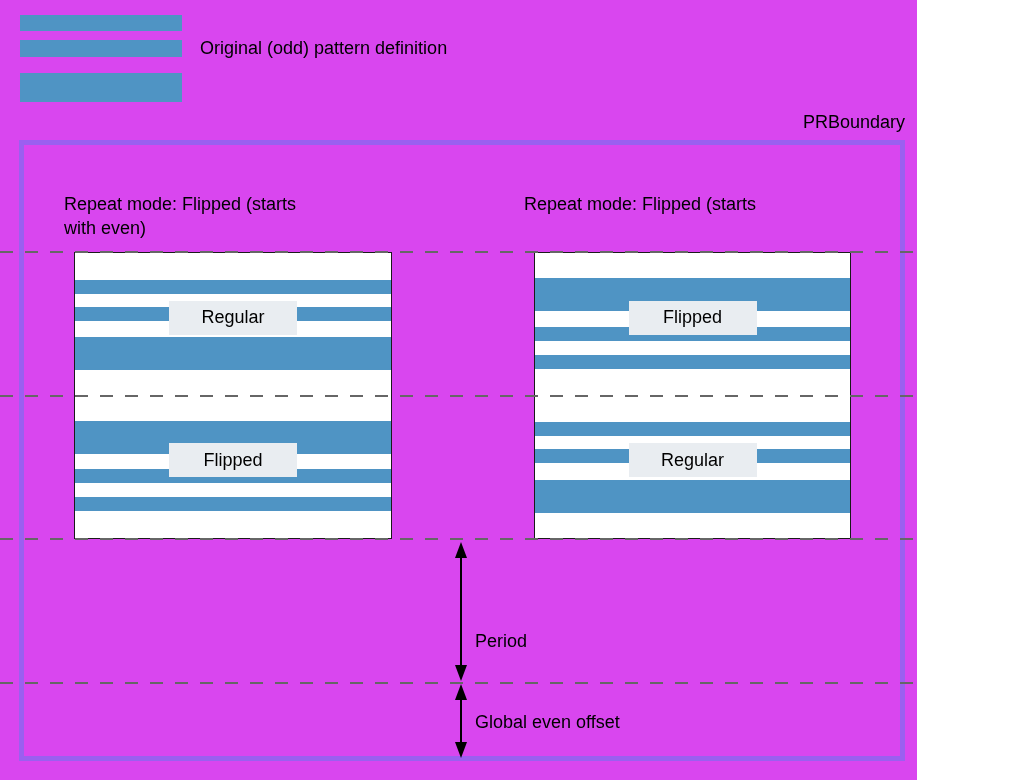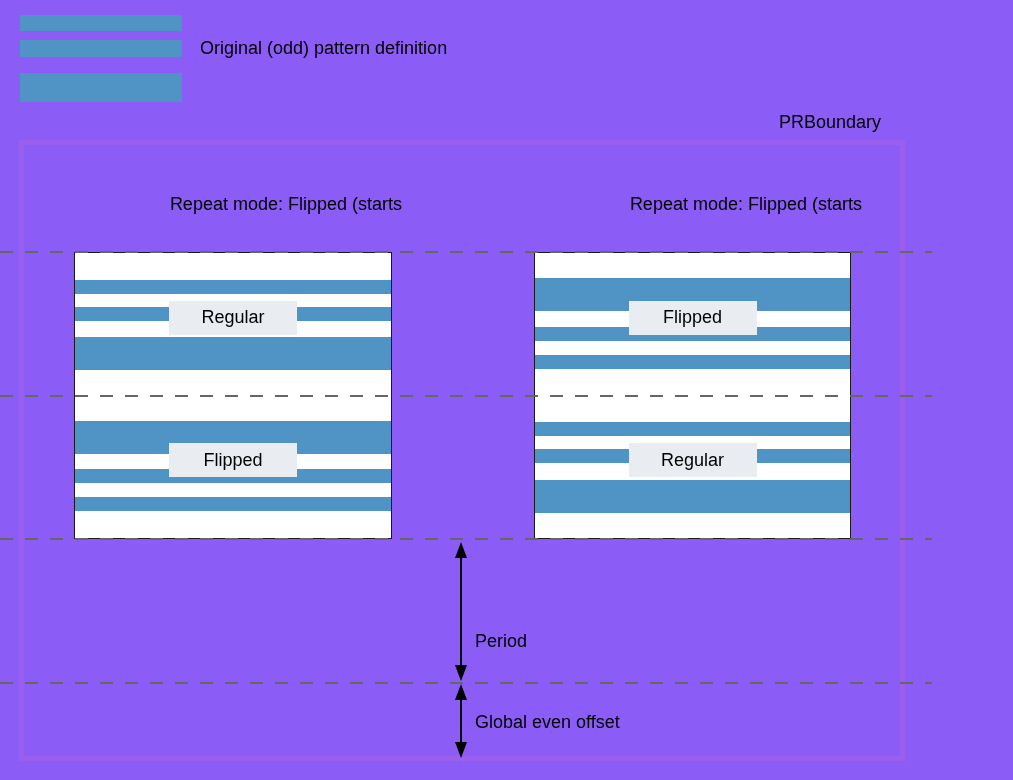--- a/index.html
+++ b/index.html
@@ -12,23 +12,23 @@
   }
   * { margin: 0; padding: 0; box-sizing: border-box; }
   html, body { background: #ffffff; }
   body {
     font-family: "Liberation Sans", sans-serif;
     color: var(--text);
     font-size: 18px;
   }
   .canvas {
     position: relative;
-    width: 1013px;
+    width: 917px;
     height: 780px;
-    background: #8b5cf6;
+    background: #d946ef;
     overflow: hidden;
   }
 
   
   .legend-swatch {
     position: absolute;
     left: 20px; top: 15px;
     width: 162px; height: 88px;
   }
   .legend-swatch .hstripe {
@@ -41,21 +41,21 @@
     left: 200px; top: 37px;
     height: 22px; line-height: 22px;
     white-space: nowrap;
   }
 
   
   .prboundary-label {
     position: absolute;
     left: 755px; top: 112px;
     width: 150px;
-    text-align: center;
+    text-align: right;
     white-space: nowrap;
   }
   .prboundary-box {
     position: absolute;
     left: 19px; top: 140px;
     width: 886px; height: 621px;
     border: 5px solid var(--boundary-purple);
   }
 
   
@@ -70,21 +70,21 @@
   .grid-line.g1 { top: 251px; }
   .grid-line.g2 { top: 395px; }
   .grid-line.g3 { top: 538px; }
   .grid-line.g4 { top: 682px; }
 
   
   .col-title {
     position: absolute;
     top: 192px;
     width: 338px;
-    text-align: right;
+    text-align: left;
     line-height: 24px;
     z-index: 2;
   }
   .col-title.left  { left: 64px; }
   .col-title.right { left: 524px; }
 
   
   .pattern-box {
     position: absolute;
     top: 252px;
@@ -168,20 +168,21 @@
   <div class="prboundary-label">PRBoundary</div>
   <div class="prboundary-box"></div>
 
   <div class="grid-line g1"></div>
   <div class="grid-line g2"></div>
   <div class="grid-line g3"></div>
   <div class="grid-line g4"></div>
 
   <div class="col-title left">
     <div>Repeat mode: Flipped (starts</div>
+    <div>with even)</div>
   </div>
   <div class="pattern-box left">
     <div class="period">
       <div class="plabel">Regular</div>
     <div class="pstripe" style="top: 18.8%; height: 9.8%;"></div>
         <div class="pstripe" style="top: 37.6%; height: 9.8%;"></div>
         <div class="pstripe" style="top: 59.2%; height: 23%;"></div>
       </div>
     <div class="period">
       <div class="plabel">Flipped</div>

